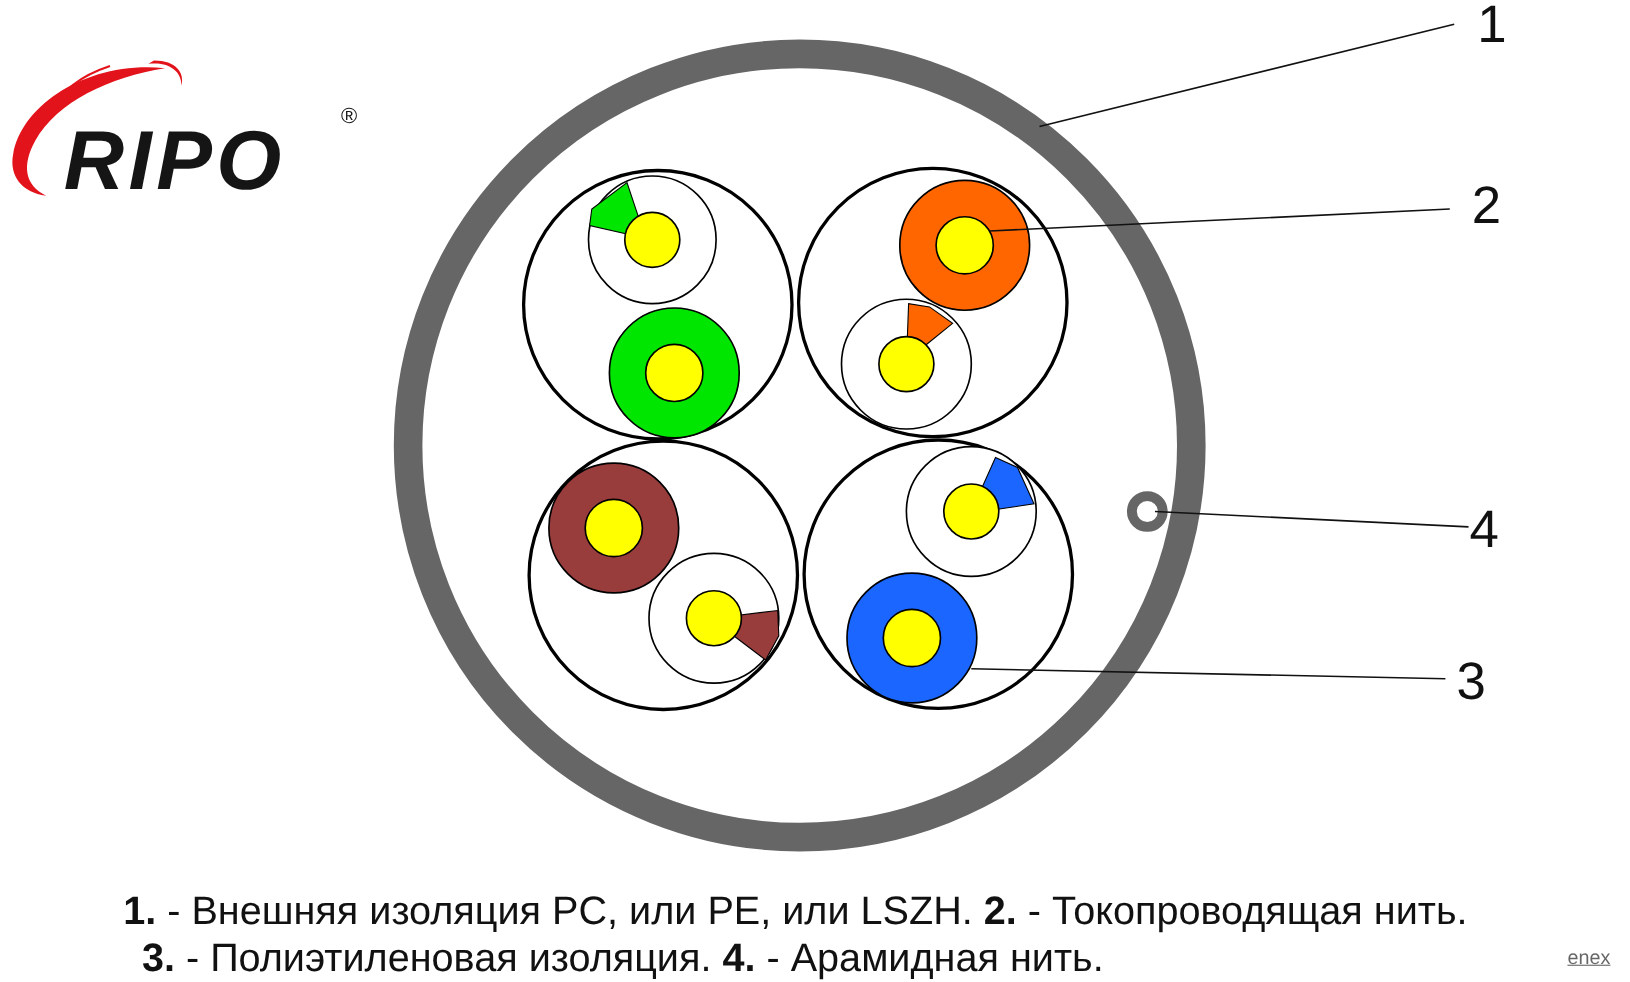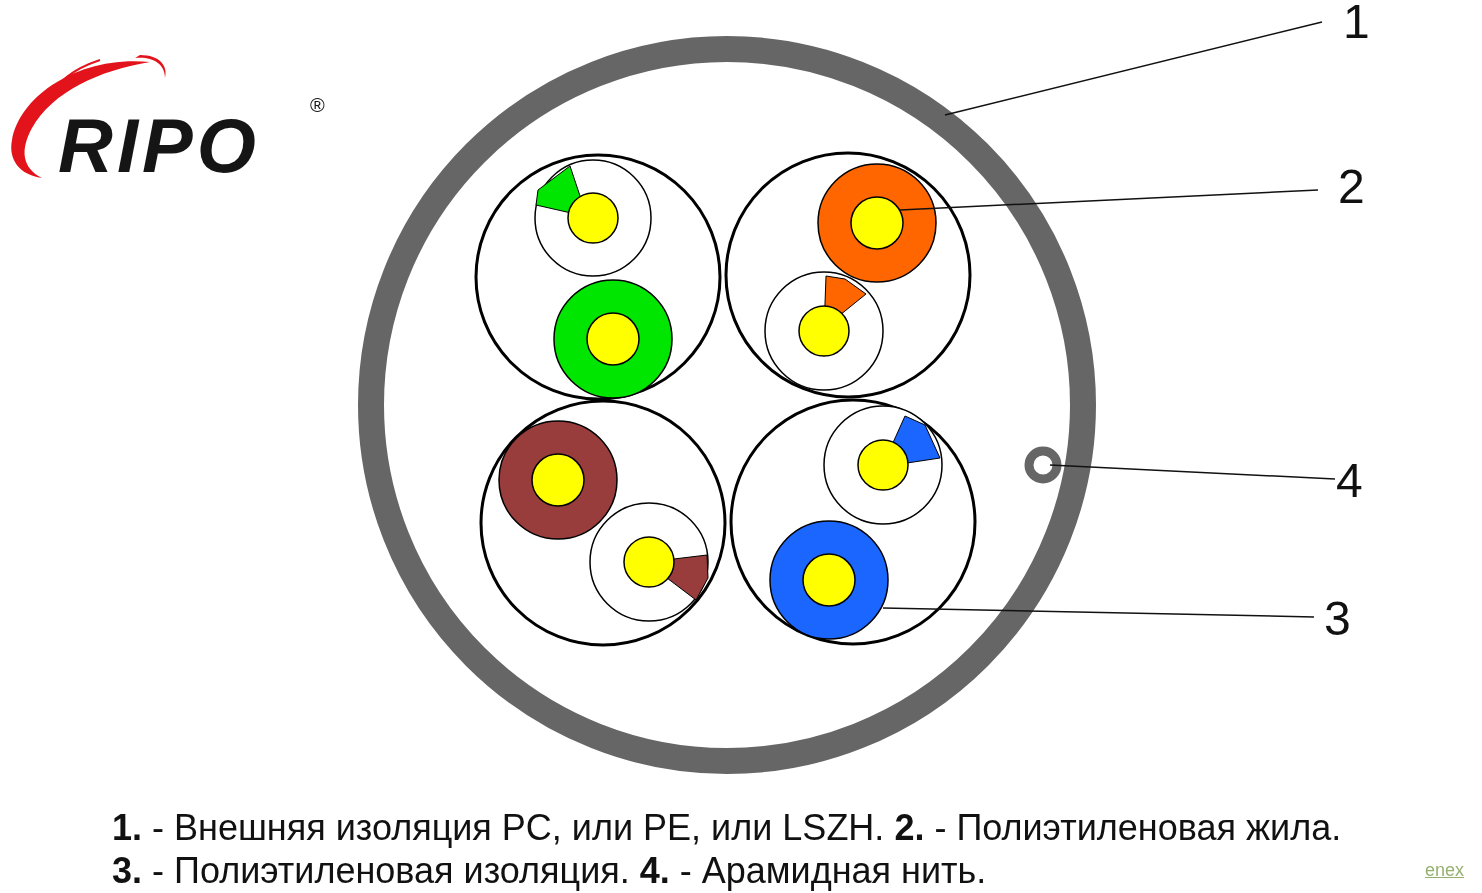--- a/index.html
+++ b/index.html
@@ -1,24 +1,24 @@
 <!DOCTYPE html>
 <html><head>
 <meta charset="utf-8">
 <style>
   html, body { margin:0; padding:0; background:#ffffff; }
   body { width:1482px; height:893px; position:relative; overflow:hidden; font-family:"Liberation Sans", sans-serif; }
   #diagram { position:absolute; left:0; top:0; }
   .legend { position:absolute; left:112px; font-size:36px; color:#111; white-space:nowrap; line-height:1; }
   .legend b { font-weight:bold; }
   #legend-line-1 { top:810px; }
-  #legend-line-2 { top:853px; }
+  #legend-line-2 { top:853px;margin-left:17px; }
   .callout-num { font-family:"Liberation Sans", sans-serif; font-size:48px; fill:#111; }
   .logo-text { font-family:"Liberation Sans", sans-serif; font-weight:bold; font-style:italic; font-size:76px; fill:#151515; letter-spacing:4px; }
-  .watermark { position:absolute; right:18px; bottom:12px; font-size:18px; color:#4d7c0f; opacity:0.6;text-decoration:underline; }
+  .watermark { position:absolute; right:18px; bottom:12px; font-size:18px; color:#000000; opacity:0.6;text-decoration:underline; }
 </style>
 </head>
 <body>
 
 <svg id="diagram" width="1482" height="893" viewBox="0 0 1482 893" xmlns="http://www.w3.org/2000/svg">
 
   <g>
     <path d="M150 62 C 80 55, 20 95, 12 140 C 8 160, 20 175, 42 178 C 22 168, 20 150, 32 128 C 52 92, 100 70, 150 62 Z" fill="#e3131b"></path>
     <path d="M135 58 C 150 56, 165 62, 165 78 C 168 66, 160 55, 140 55 Z" fill="#e3131b"></path>
     <path d="M100 60 C 70 70, 55 85, 50 100" stroke="#e3131b" stroke-width="2" fill="none"></path>
@@ -72,19 +72,19 @@
     <line x1="1050" y1="465" x2="1335" y2="479"></line>
     <line x1="883" y1="608" x2="1314" y2="617"></line>
   </g>
   <text class="callout-num" x="1343" y="38">1</text>
   <text class="callout-num" x="1338" y="203">2</text>
   <text class="callout-num" x="1336" y="497">4</text>
   <text class="callout-num" x="1324" y="635">3</text>
 </svg>
 
 <div class="legend" id="legend-line-1">
-  <b>1.</b><span> - Внешняя изоляция PC, или PE, или LSZH. </span><b>2.</b><span> - Полиэтиленовая жила.</span>
+  <b>1.</b><span> - Внешняя изоляция PC, или PE, или LSZH. </span><b>2.</b><span> - Токопроводящая нить.</span>
 </div>
 <div class="legend" id="legend-line-2">
   <b>3.</b><span> - Полиэтиленовая изоляция. </span><b>4.</b><span> - Арамидная нить.</span>
 </div>
 
 <div class="watermark">enex</div>
 
 </body></html>

